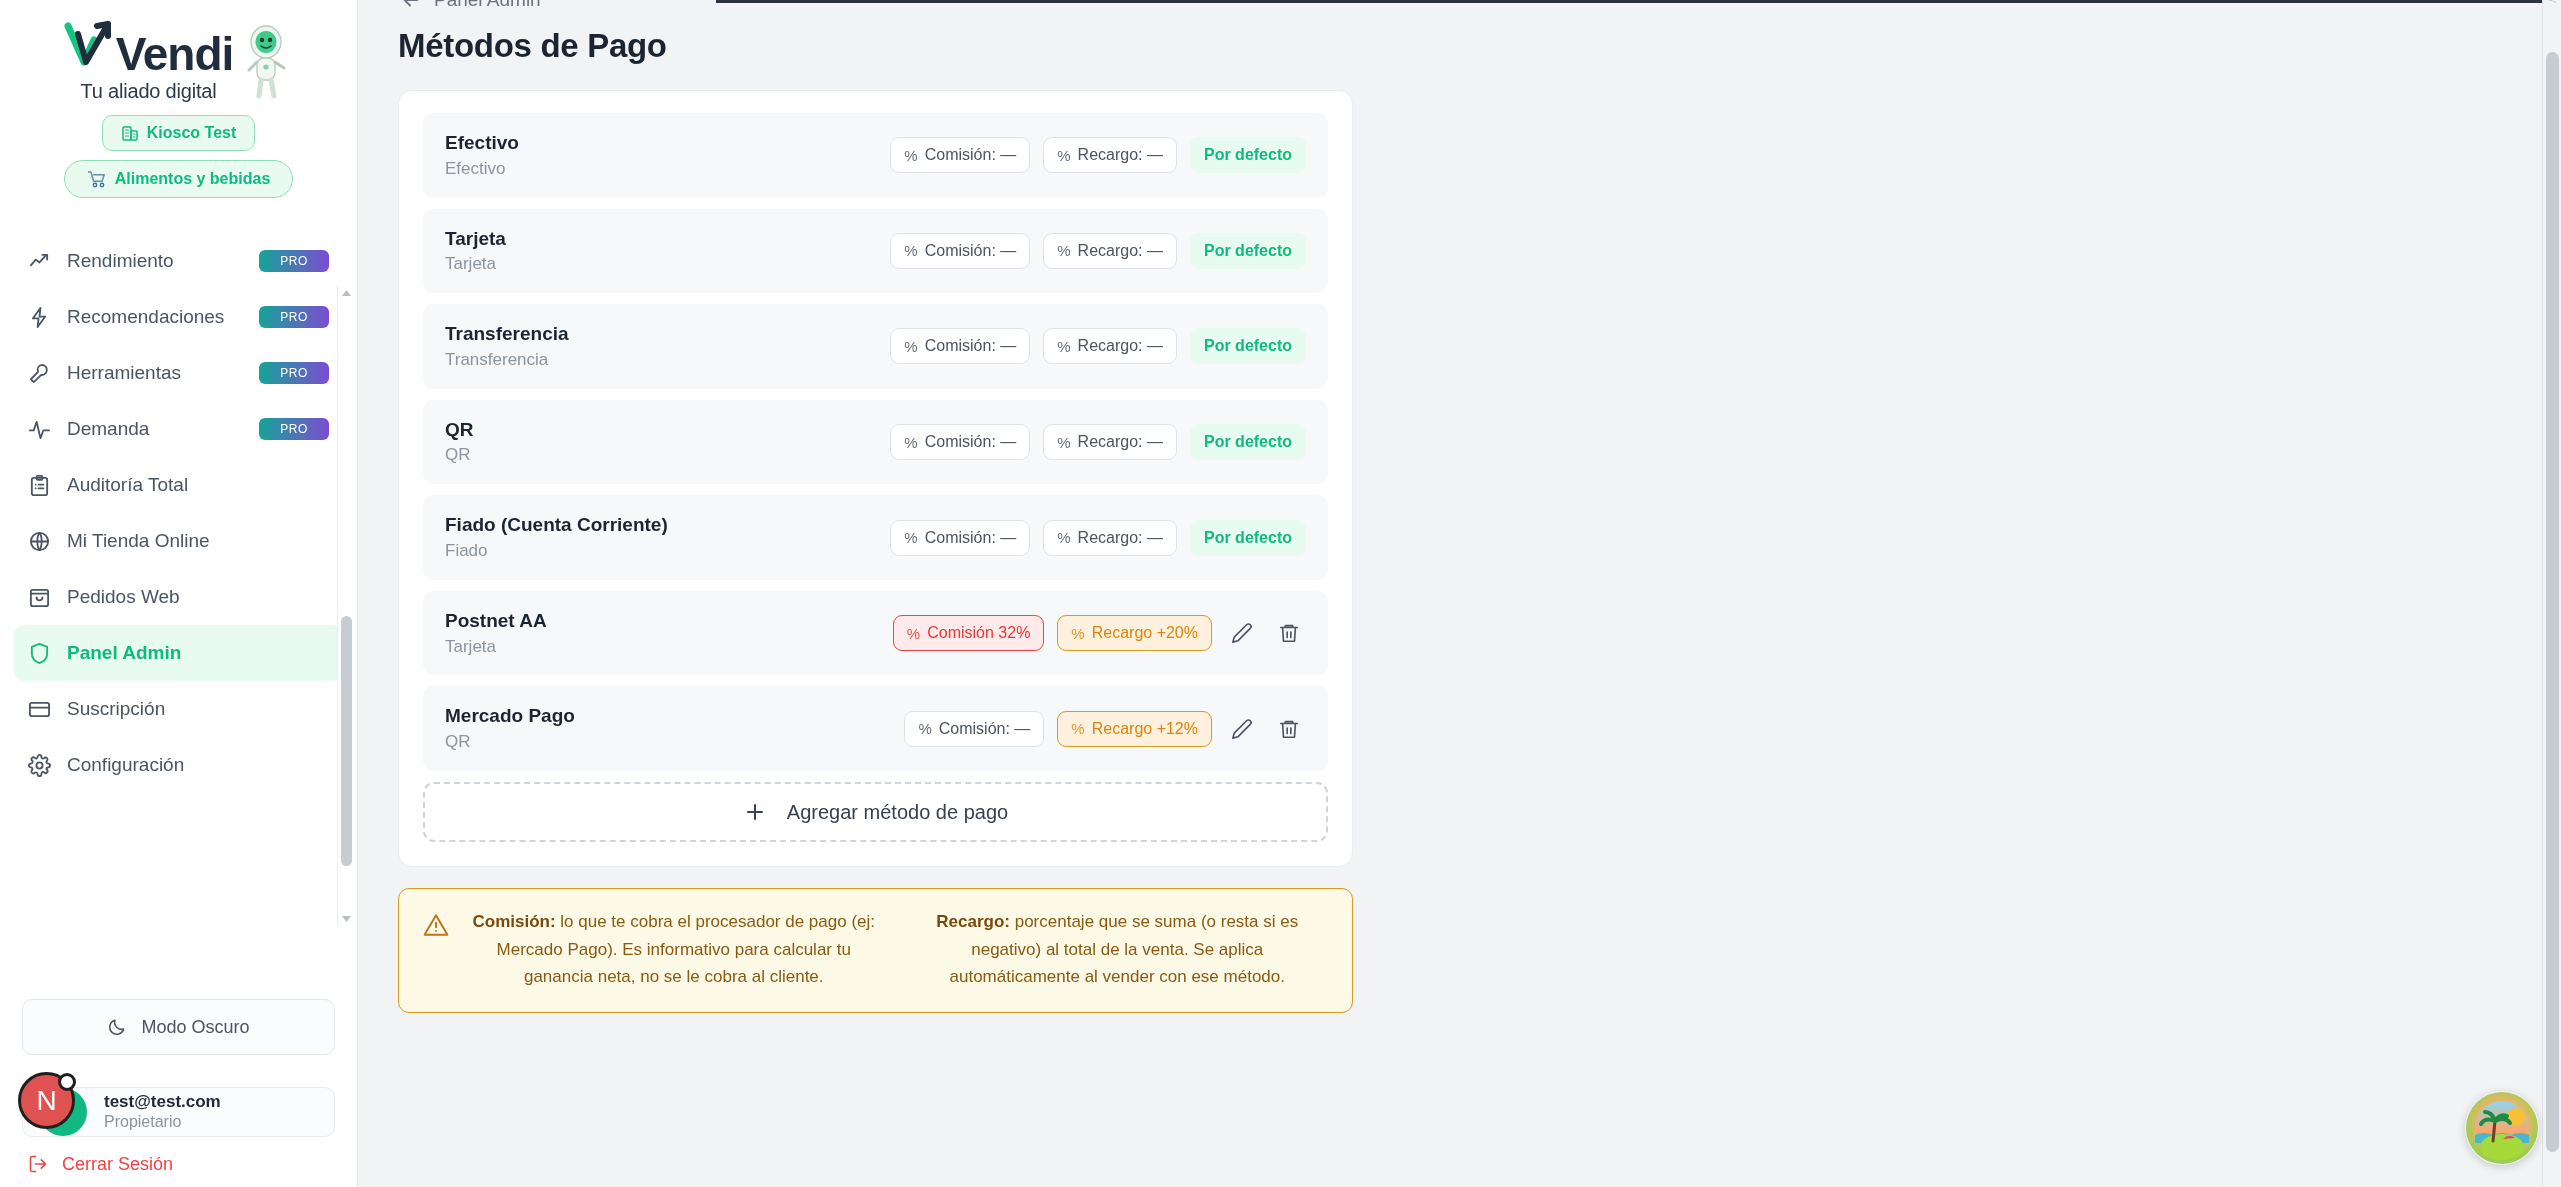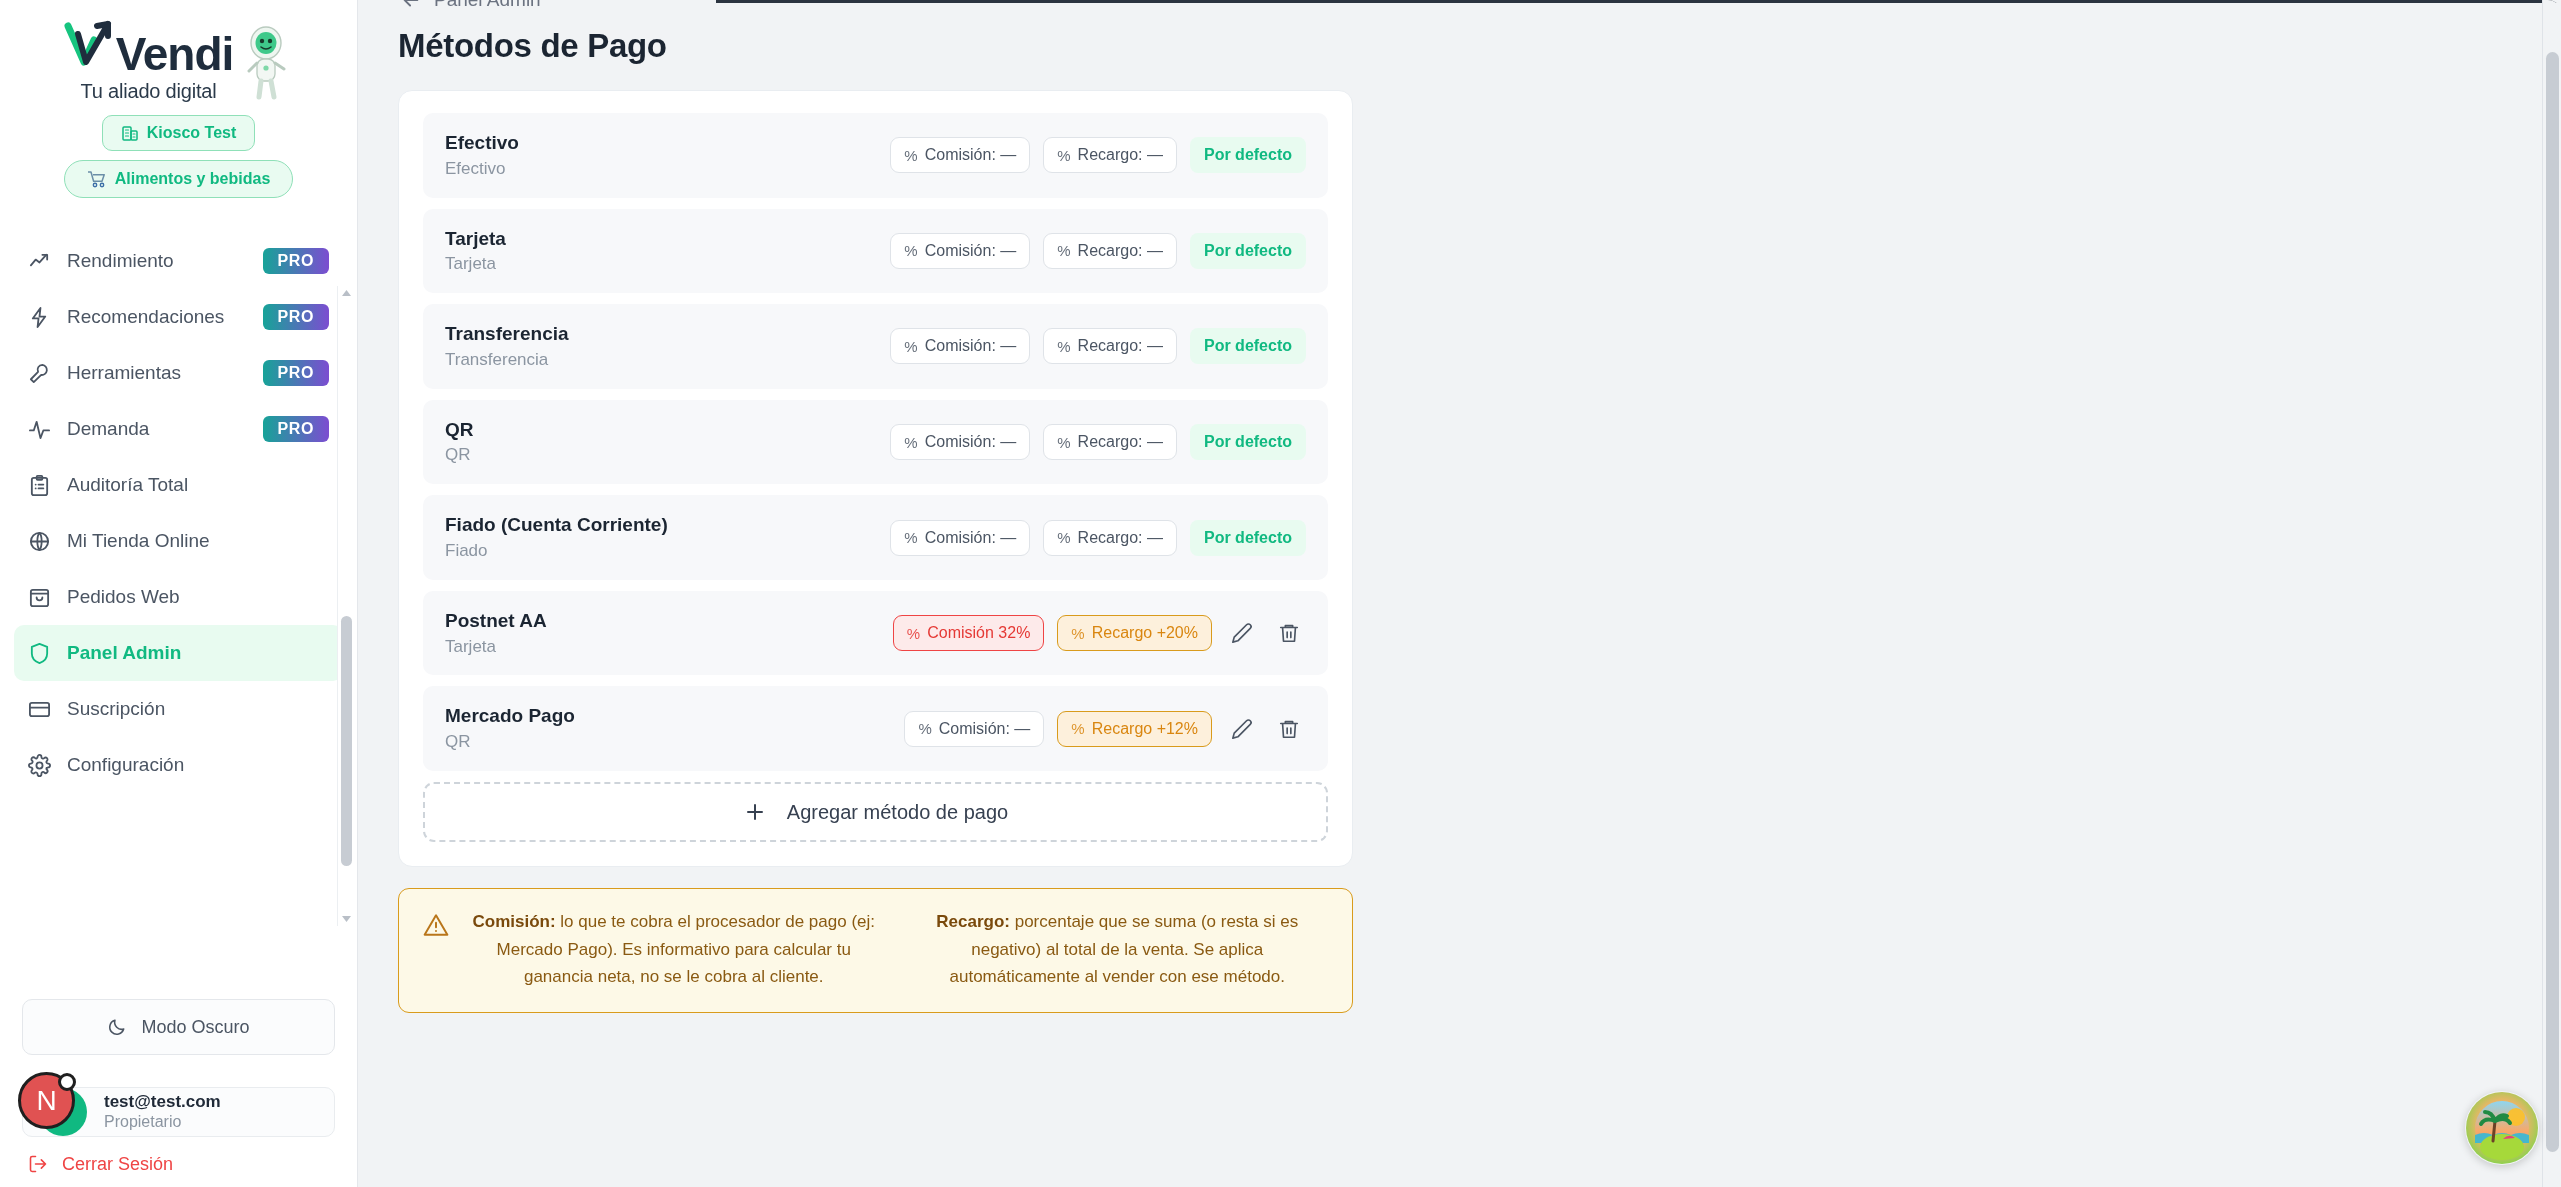--- a/index.html
+++ b/index.html
@@ -17,21 +17,21 @@
     width: 358px; height: 1187px; flex: 0 0 358px;
     background: #ffffff;
     border-right: 1px solid #e4e7eb;
     display: flex; flex-direction: column;
     position: relative;
   }
   .brand {
     padding: 18px 0 0 0;
     display: flex; flex-direction: column; align-items: center;
   }
-  .logo-row { display: flex; align-items: flex-end; justify-content: center; gap: 4px; }
+  .logo-row { display: flex; align-items: center; justify-content: center; gap: 4px; }
   .logo-text { display: flex; flex-direction: column; align-items: center; }
   .logo-word {
     display: flex; align-items: baseline;
     font-size: 46px; font-weight: 700; color: #1f2d3d; letter-spacing: -1px;
     line-height: 1;
   }
   .logo-v { position: relative; width: 52px; height: 52px; display: inline-block; }
   .logo-tag { font-size: 20px; color: #2b3a4a; margin-top: 3px; letter-spacing: -0.2px; }
   .robot { width: 54px; height: 80px; margin-left: 2px; margin-top: 2px; }
 
@@ -59,22 +59,22 @@
     border-radius: 10px;
     color: #4b5563; font-size: 19px;
     cursor: pointer;
     position: relative;
   }
   .nav-item .nav-label { flex: 1 1 auto; white-space: nowrap; }
   .nav-item.active { background: #e8fbf0; color: #10b981; font-weight: 700; }
   .nav-item.active svg { stroke: #10b981; }
   .nav-item svg { stroke: #4b5563; flex: 0 0 auto; }
   .pro-badge {
-    font-size: 16px; font-weight: 700; color: #fff; letter-spacing: 0.6px;
-    padding: 4px 15px; border-radius: 6px;
+    font-size: 12px; font-weight: 400; color: #fff; letter-spacing: 0.6px;
+    padding: 4px 21px; border-radius: 6px;
     background: linear-gradient(90deg, #17a398 0%, #7c4dd1 100%);
   }
 
   
   .sb-scroll {
     position: absolute; top: 286px; right: 3px; width: 17px; height: 640px;
     background: #ffffff; border-left: 1px solid #eceff2;
   }
   .sb-scroll .arrow-up, .sb-scroll .arrow-dn {
     position: absolute; left: 3px; width: 11px; height: 8px;

